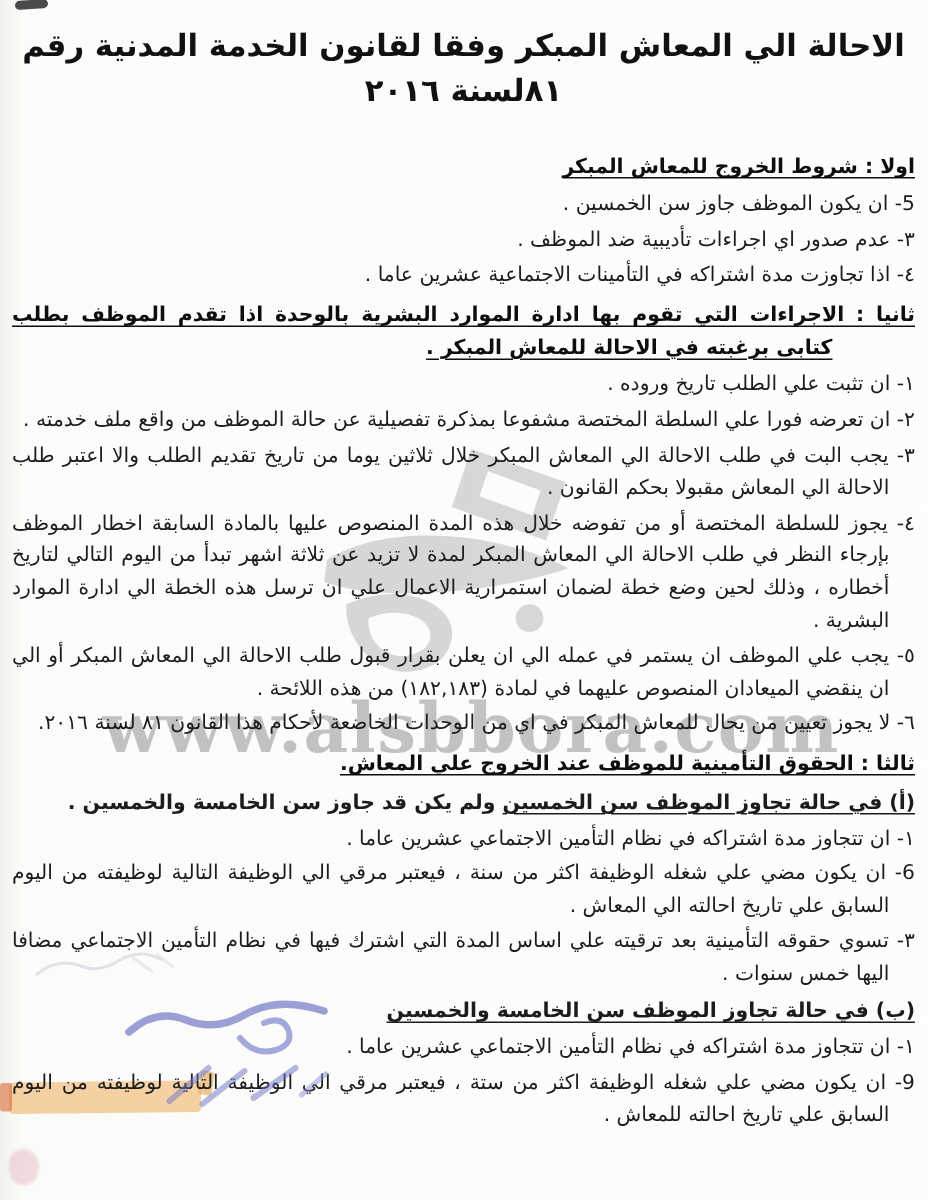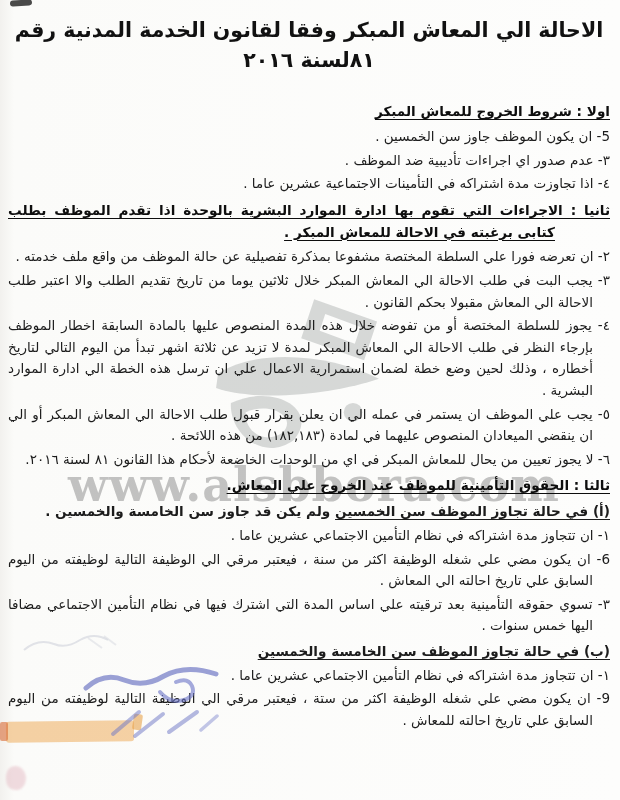--- a/index.html
+++ b/index.html
@@ -93,20 +93,21 @@
 
     <div>
       <div class="sec-heading u">اولا : شروط الخروج للمعاش المبكر</div>
       <div class="item">5- ان يكون الموظف جاوز سن الخمسين .</div>
       <div class="item">٣- عدم صدور اي اجراءات تأديبية ضد الموظف .</div>
       <div class="item">٤- اذا تجاوزت مدة اشتراكه في التأمينات الاجتماعية عشرين عاما .</div>
     </div>
 
     <div>
       <div class="sec-heading u hang2">ثانيا : الاجراءات التي تقوم بها ادارة الموارد البشرية بالوحدة اذا تقدم الموظف بطلب كتابى برغبته في الاحالة للمعاش المبكر .</div>
+      <div class="item">١- ان تثبت علي الطلب تاريخ وروده .</div>
       <div class="item">٢- ان تعرضه فورا علي السلطة المختصة مشفوعا بمذكرة تفصيلية عن حالة الموظف من واقع ملف خدمته .</div>
       <div class="item">٣- يجب البت في طلب الاحالة الي المعاش المبكر خلال ثلاثين يوما من تاريخ تقديم الطلب والا اعتبر طلب الاحالة الي المعاش مقبولا بحكم القانون .</div>
       <div class="item">٤- يجوز للسلطة المختصة أو من تفوضه خلال هذه المدة المنصوص عليها بالمادة السابقة اخطار الموظف بإرجاء النظر في طلب الاحالة الي المعاش المبكر لمدة لا تزيد عن ثلاثة اشهر تبدأ من اليوم التالي لتاريخ أخطاره ، وذلك لحين وضع خطة لضمان استمرارية الاعمال علي ان ترسل هذه الخطة الي ادارة الموارد البشرية .</div>
       <div class="item">٥- يجب علي الموظف ان يستمر في عمله الي ان يعلن بقرار قبول طلب الاحالة الي المعاش المبكر أو الي ان ينقضي الميعادان المنصوص عليهما في لمادة (١٨٢,١٨٣) من هذه اللائحة .</div>
       <div class="item">٦- لا يجوز تعيين من يحال للمعاش المبكر في اي من الوحدات الخاضعة لأحكام هذا القانون ٨١ لسنة ٢٠١٦.</div>
     </div>
 
     <div>
       <div class="sec-heading u">ثالثا : الحقوق التأمينية للموظف عند الخروج علي المعاش.</div>
 

